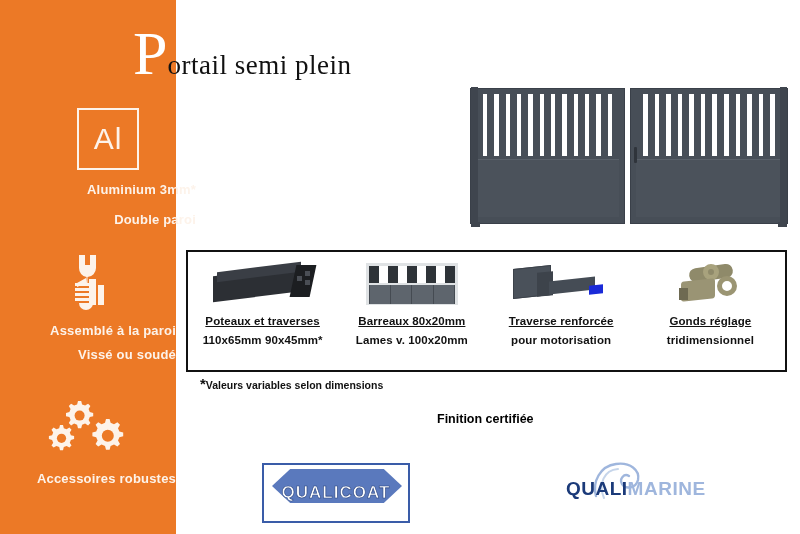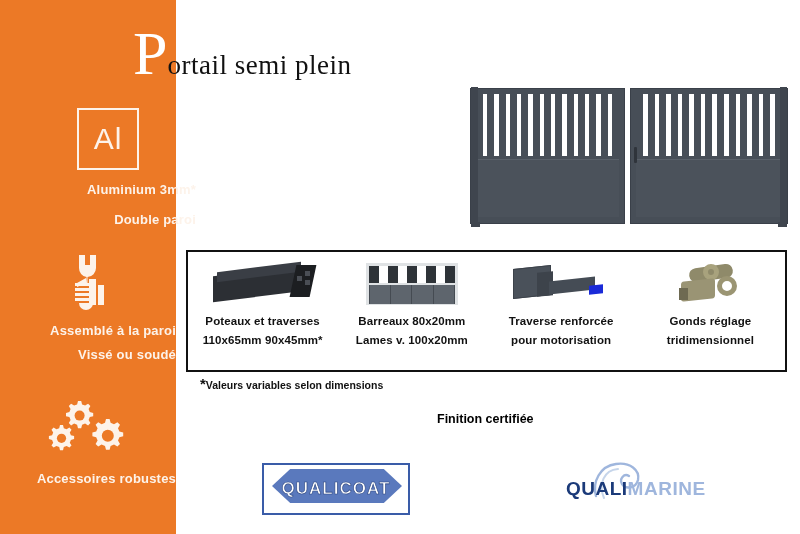--- a/index.html
+++ b/index.html
@@ -48,21 +48,21 @@
           background:#2f343b;border-radius:1px;}
 
   
   .featbox{position:absolute;left:186px;top:250px;width:601px;height:122px;
            border:2px solid #111;box-sizing:border-box;background:#fff;
            display:flex;}
   .feat{flex:1;display:flex;flex-direction:column;align-items:center;
         padding-top:9px;}
   .feat-img{height:46px;display:flex;align-items:center;justify-content:center;}
   .feat-l1{font-size:11.5px;font-weight:700;color:#111;margin-top:8px;
-           text-align:center;letter-spacing:.1px;}
+           text-align:center;letter-spacing:.1px;text-decoration:underline;}
   .feat-l2{font-size:11.5px;font-weight:700;color:#111;margin-top:7px;
            text-align:center;letter-spacing:.1px;}
 
   
   .profile{width:100px;height:42px;position:relative;}
   .profile .body{position:absolute;left:0;top:8px;width:84px;height:26px;
                  background:#2c2f34;transform:skewY(-7deg);}
   .profile .top{position:absolute;left:4px;top:4px;width:84px;height:10px;
                 background:#3a3e45;transform:skewY(-7deg);}
   .profile .end{position:absolute;right:0;top:2px;width:20px;height:32px;
@@ -105,21 +105,21 @@
               background:#6e6a52;}
 
   
   .footnote{position:absolute;left:200px;top:379px;font-size:10.5px;
             font-weight:700;color:#111;}
   .footnote .star{font-size:15px;vertical-align:top;line-height:10px;}
   .cert{position:absolute;left:437px;top:412px;font-size:12.5px;
         font-weight:700;color:#000000;}
 
   
-  .qualicoat{position:absolute;left:262px;top:463px;width:148px;height:52px;
+  .qualicoat{position:absolute;left:262px;top:463px;width:148px;height:60px;
              border:2px solid #3a5ca8;box-sizing:border-box;background:#fff;
              display:flex;align-items:center;justify-content:center;
              position:absolute;}
   .qc-diamond{position:absolute;left:8px;top:4px;width:130px;height:34px;
               background:#5a79bd;
               clip-path:polygon(0 50%,14% 0,86% 0,100% 50%,86% 100%,14% 100%);}
   .qc-text{position:relative;z-index:2;font-family:"Liberation Sans",sans-serif;
            font-weight:700;font-size:17px;color:#ffffff;letter-spacing:1px;
            -webkit-text-stroke:.6px #26407d;}
 

